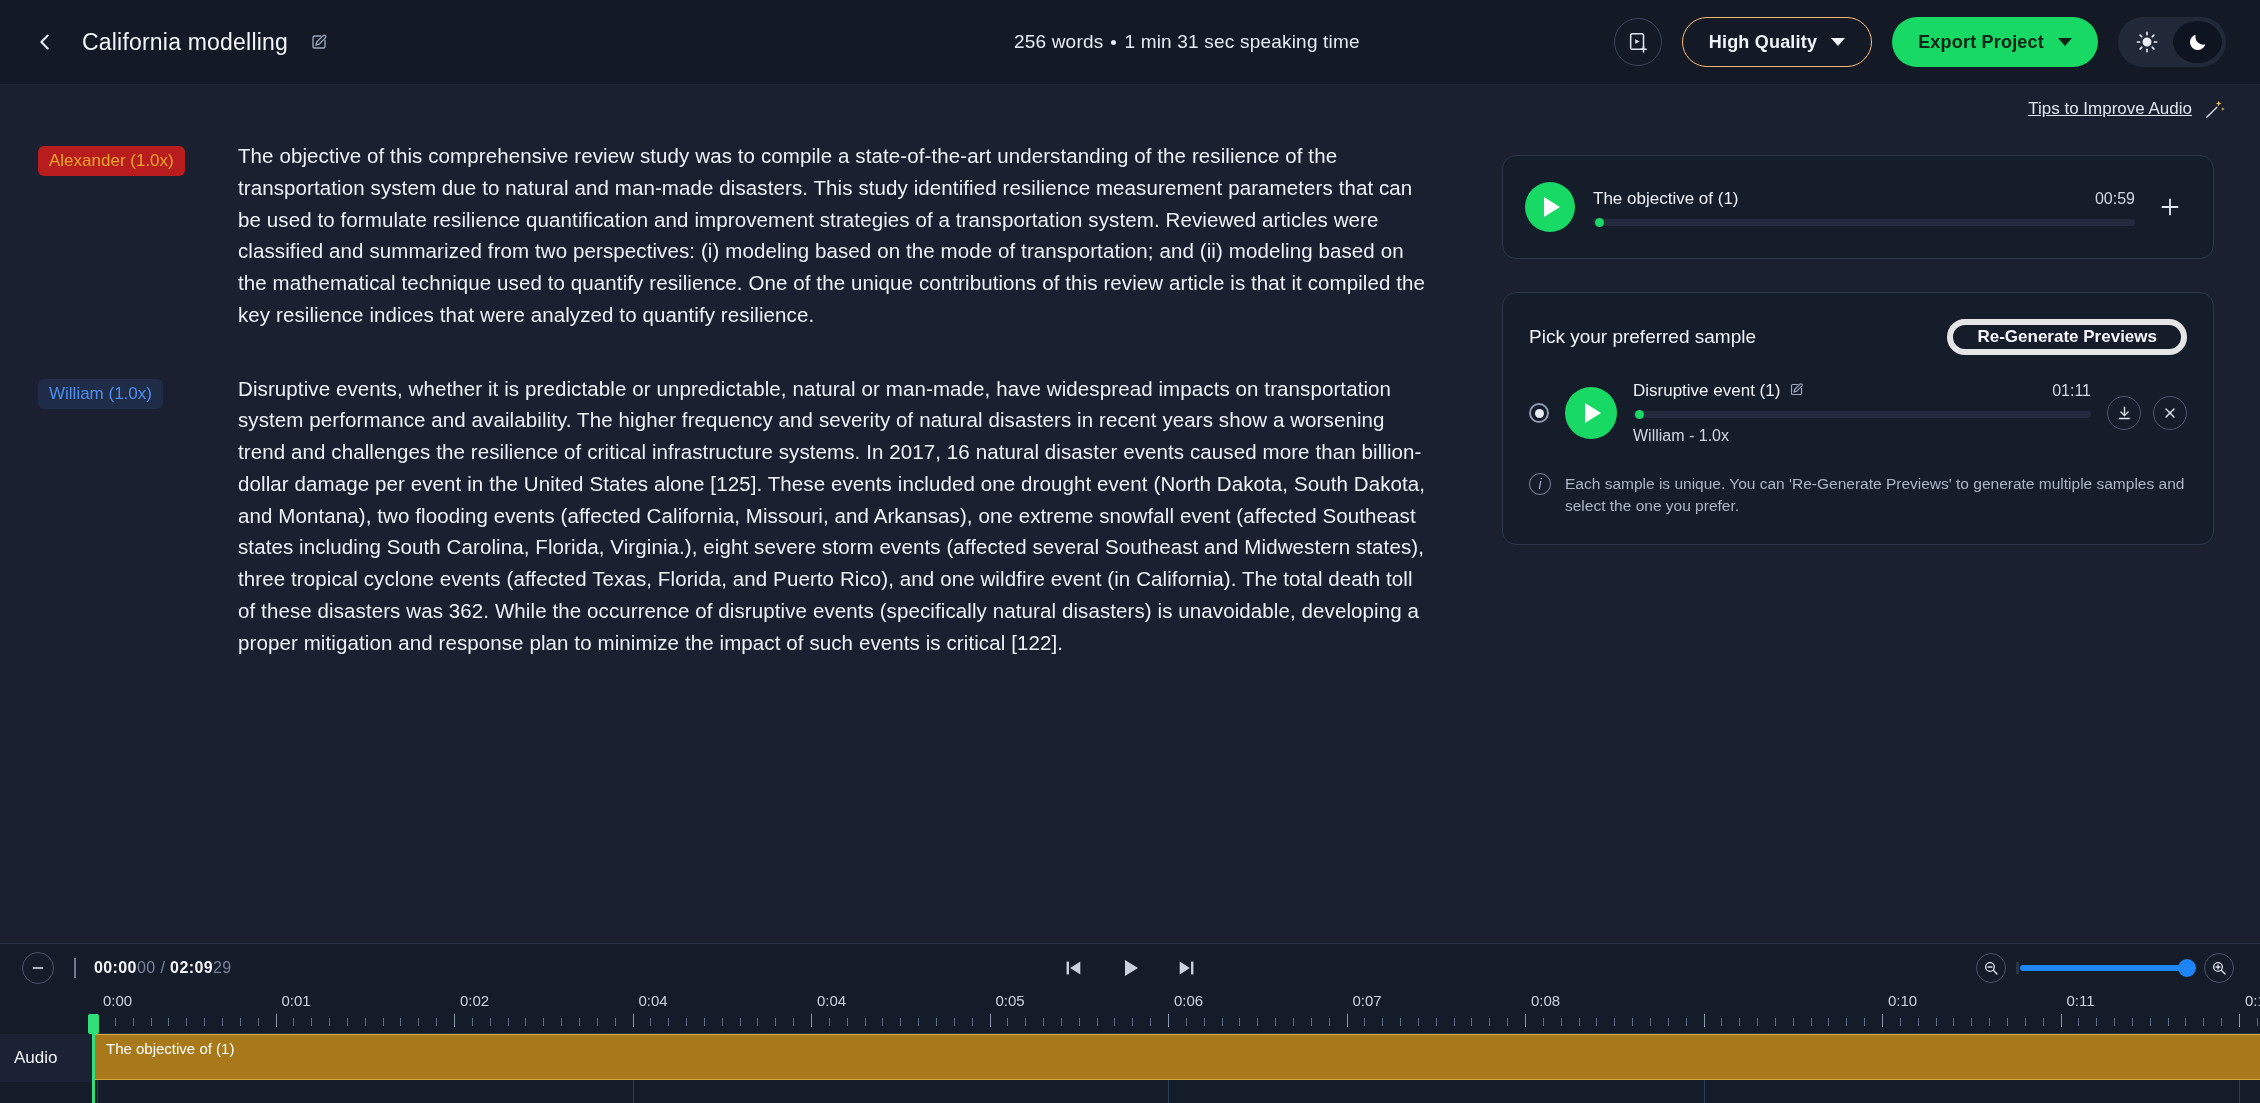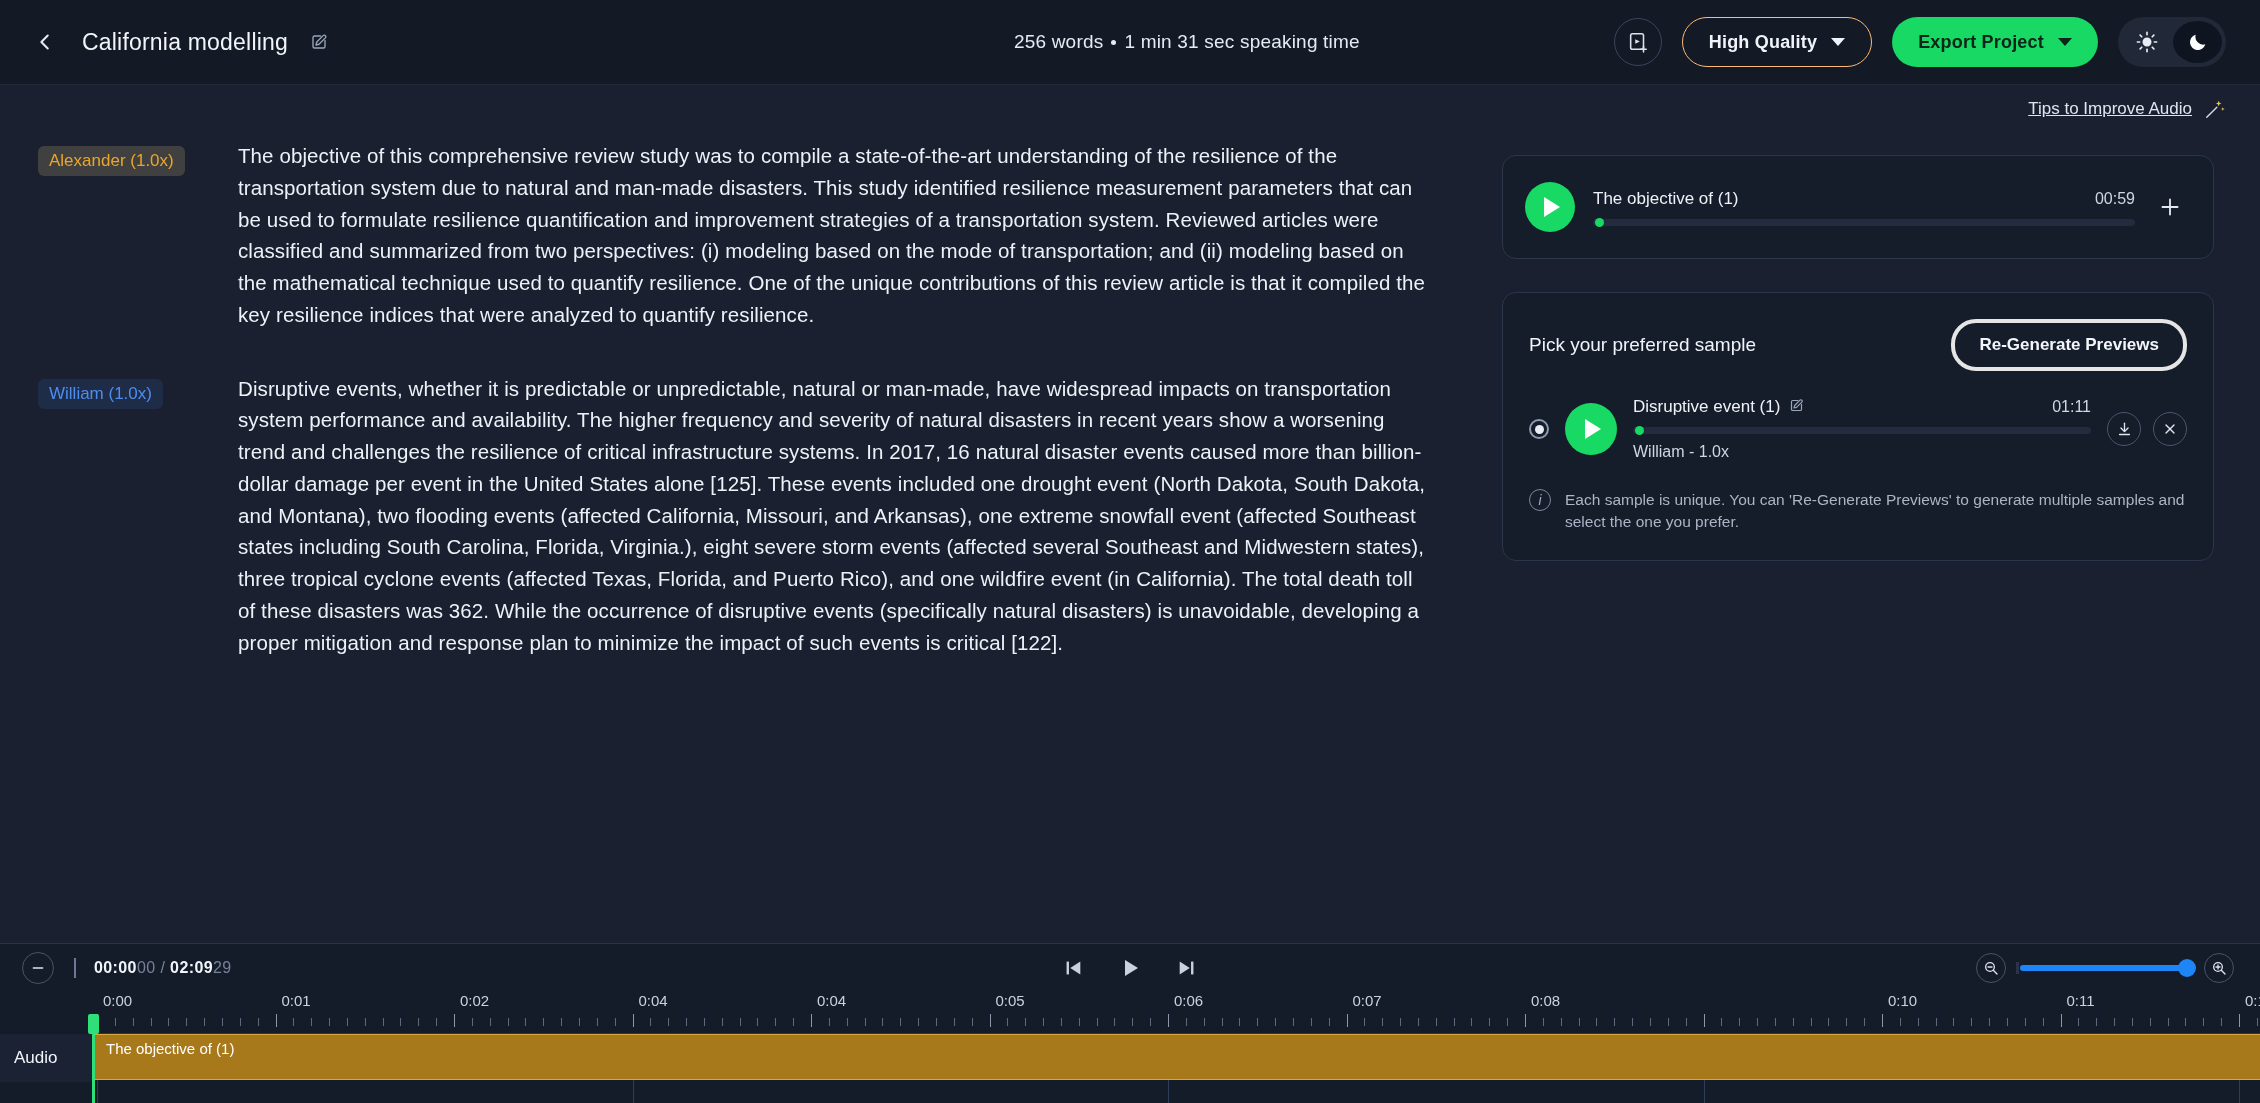--- a/index.html
+++ b/index.html
@@ -59,21 +59,21 @@
   .wand { width: 22px; height: 22px; position: relative; }
 
   
   .script { position: absolute; left: 0; top: 140px; width: 1520px; }
   .block { display: flex; margin-bottom: 42px; }
   .spk-col { width: 238px; padding-left: 38px; padding-top: 6px; flex: none; }
   .spk-badge {
     display: inline-block; padding: 5px 11px; border-radius: 6px; font-size: 17px; white-space: nowrap;
     cursor: pointer;
   }
-  .spk-amber { background: #404040; color: #e9a62c; }
+  .spk-amber { background: #b91c1c; color: #e9a62c; }
   .spk-blue  { background: #1f2c47; color: #4d8df0; }
   .para {
     font-size: 20.5px; line-height: 1.55; color: #eef2f8; width: 1230px; padding-right: 40px;
     letter-spacing: .1px;
   }
 
   
   .rpanel { position: absolute; left: 1502px; top: 155px; width: 712px; }
   .card {
     background: #151c2a; border: 1px solid #2c364a; border-radius: 14px;
@@ -89,21 +89,21 @@
   .trk-name { font-size: 17px; color: #eef2f8; display: flex; align-items: center; gap: 9px; white-space: nowrap;}
   .trk-time { font-size: 16px; color: #cfd7e4; white-space: nowrap;}
   .bar { position: relative; height: 7px; background: #222c3e; border-radius: 4px; cursor: pointer; }
   .bar-dot { position: absolute; left: 2px; top: -1px; width: 9px; height: 9px; border-radius: 50%; background: #17d964; }
   .plus-btn { width: 34px; height: 34px; flex: none; display: flex; align-items: center; justify-content: center; cursor: pointer; color: #e3e9f2; }
 
   .card.sample { margin-top: 33px; padding: 26px 26px 26px 26px; }
   .sample-head { display: flex; align-items: center; justify-content: space-between; margin-bottom: 26px; }
   .sample-title { font-size: 19px; color: #f0f4fa; white-space: nowrap;}
   .regen-btn {
-    height: 52px; border-radius: 25px; border: 4px solid #e5e5e5; color: #f2f5fa;
+    height: 36px; border-radius: 25px; border: 6px solid #e5e5e5; color: #f2f5fa;
     font-size: 17px; font-weight: 700; display: flex; align-items: center; padding: 0 24px; cursor: pointer;
     white-space: nowrap;
   }
   .sample-row { display: flex; align-items: center; gap: 16px; }
   .radio-o { width: 20px; height: 20px; border-radius: 50%; border: 2px solid #8e9bb1; display:flex; align-items:center; justify-content:center; flex:none; cursor:pointer;}
   .radio-i { width: 9px; height: 9px; border-radius: 50%; background: #e8ecf4; }
   .play-circle.big { width: 52px; height: 52px; }
   .sub-voice { font-size: 16px; color: #cfd7e4; margin-top: 9px; white-space: nowrap;}
   .row-actions { display: flex; gap: 12px; flex: none; }
   .act-btn { width: 34px; height: 34px; border-radius: 50%; border: 1px solid #4a566e; display:flex;align-items:center;justify-content:center;cursor:pointer;color:#dfe6f0;}

